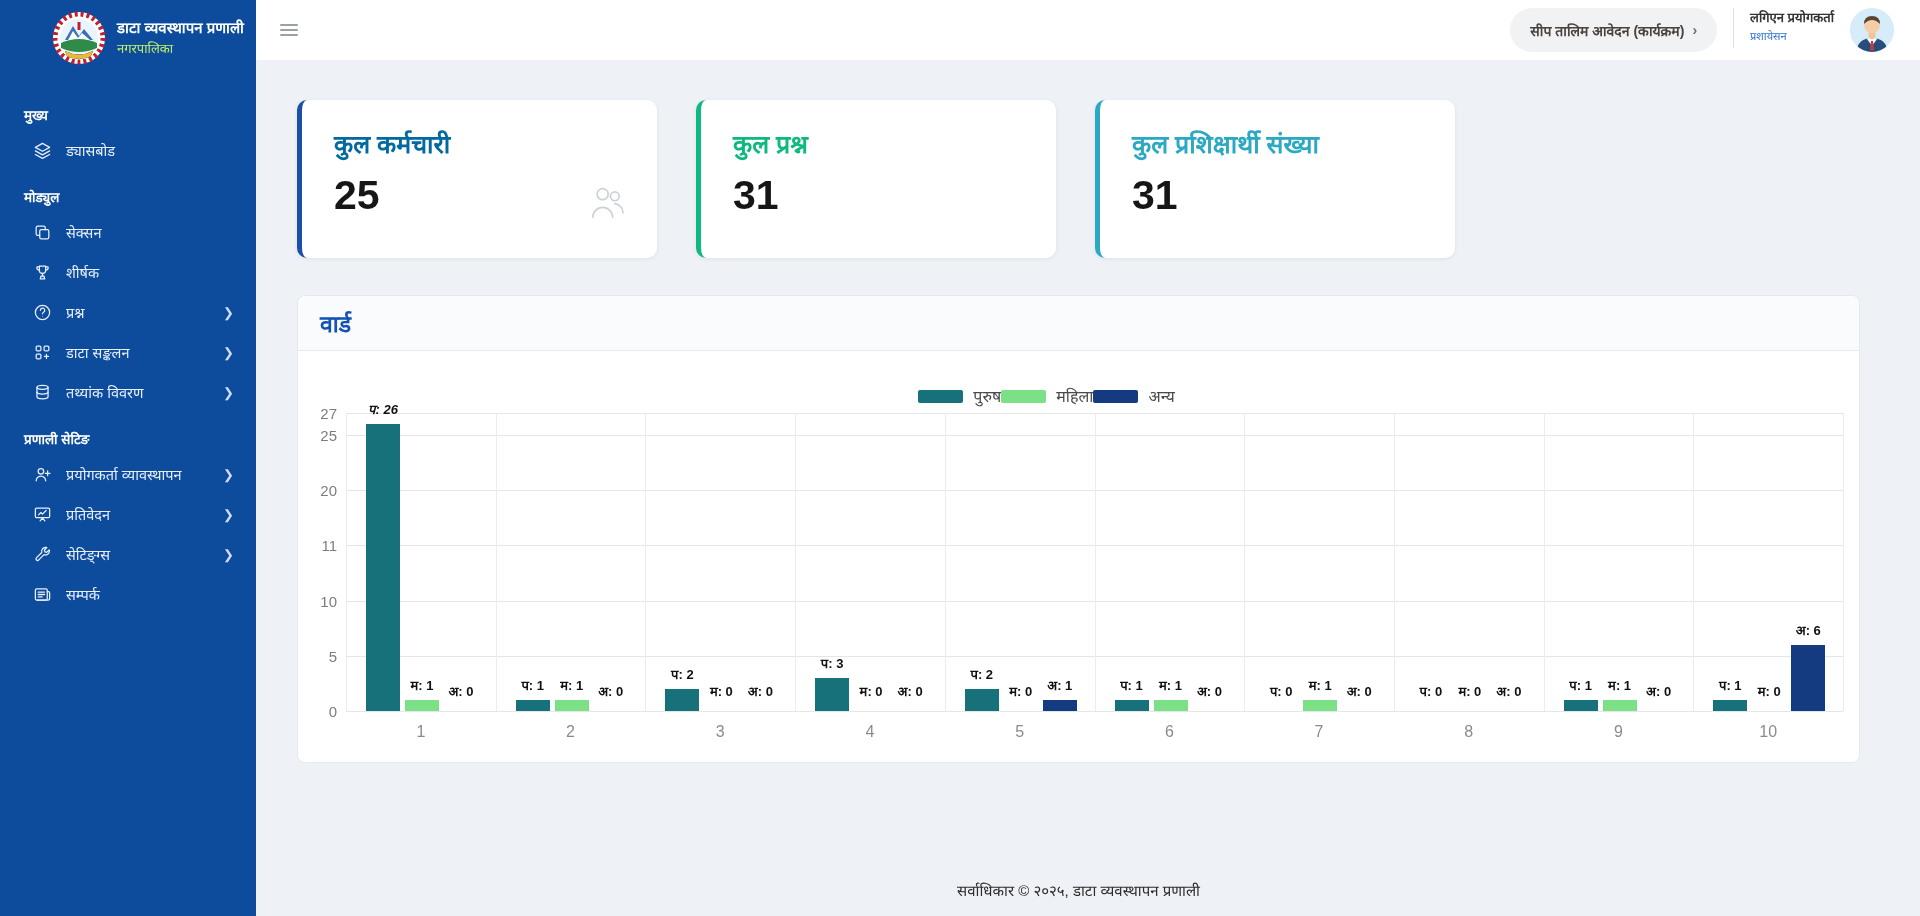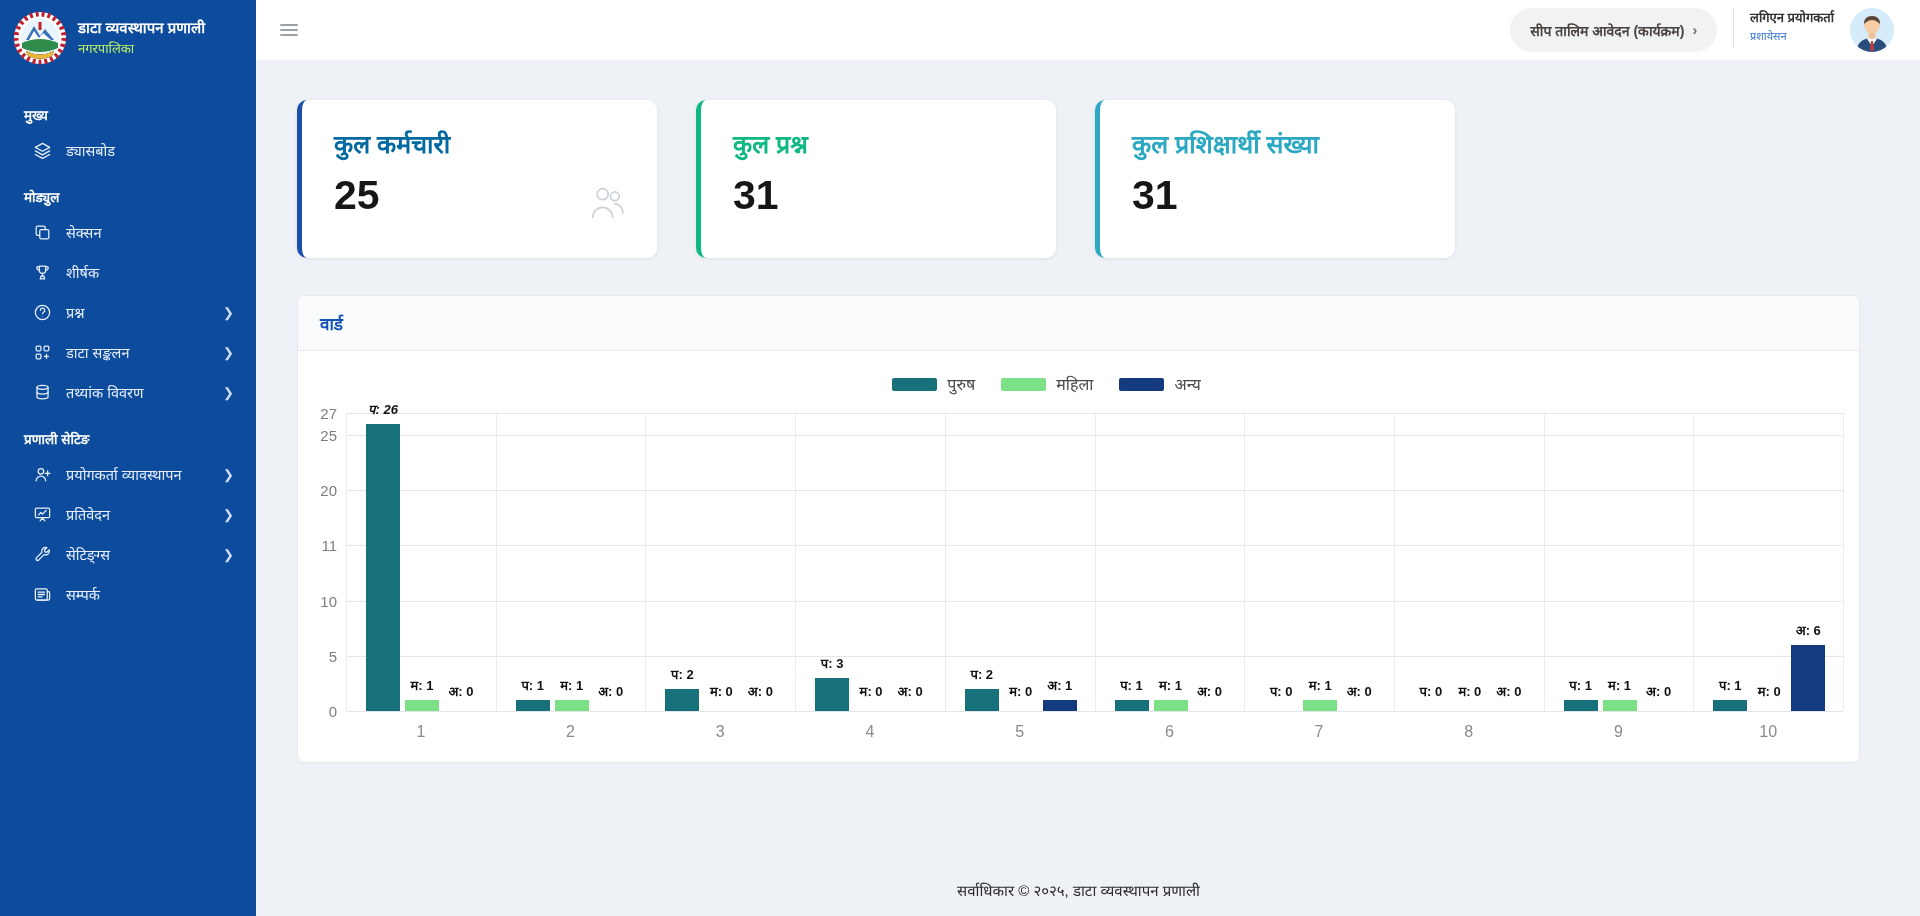--- a/index.html
+++ b/index.html
@@ -2,21 +2,21 @@
 <html><head>
 <meta charset="utf-8">
 <style>
   * { margin:0; padding:0; box-sizing:border-box; }
   html,body { width:1920px; height:916px; overflow:hidden;
     font-family:"Liberation Sans", sans-serif; background:#eef1f6; }
   .app { display:flex; width:100%; height:100%; }
 
   
   .sidebar { width:256px; min-width:256px; height:100%; background:#0d4c9d; color:#eaf0fb; }
-  .brand { display:flex; align-items:center; gap:10px; padding:10px 12px 14px 12px; }
+  .brand { display:flex; align-items:center; gap:10px; padding:10px 12px 14px 12px;justify-content:flex-end; }
   .brand-text .brand-title { font-size:15px; font-weight:bold; color:#ffffff; line-height:1.25; }
   .brand-text .brand-sub { font-size:13px; color:#bef264; margin-top:2px; }
   .nav { padding:8px 0 0 0; }
   .nav-section-header { font-size:13.5px; font-weight:bold; color:#ffffff; padding:18px 24px 6px 24px; }
   .nav-item { display:flex; align-items:center; gap:14px; padding:10px 22px 10px 32px; cursor:pointer; font-size:14.5px; color:#e9effb; }
   .nav-item .nicon { width:20px; height:20px; display:flex; align-items:center; justify-content:center; flex:none; }
   .nav-item .nicon svg { width:19px; height:19px; stroke:#e9effb; fill:none; stroke-width:1.6; stroke-linecap:round; stroke-linejoin:round; }
   .nav-item .nlabel { flex:1; }
   .nav-item .nchev { font-size:13px; color:#cfdcf2; }
 
@@ -38,24 +38,24 @@
   .main { flex:1; padding:39px 60px 0 41px; overflow:hidden; }
   .stats-row { display:flex; gap:39px; }
   .stat-card { width:360px; height:158px; background:#ffffff; border-radius:10px; box-shadow:0 1px 4px rgba(20,40,80,.07); border-left:5px solid #1b4fa8; padding:26px 26px 0 32px; position:relative; }
   .stat-title { font-size:25px; font-weight:bold; }
   .stat-value { font-size:41px; font-weight:bold; color:#161616; margin-top:12px; }
   .stat-icon { position:absolute; right:30px; bottom:30px; }
   .stat-icon svg { width:42px; height:42px; stroke:#ccd1d9; fill:none; stroke-width:1.5; stroke-linecap:round; }
 
   .chart-card { margin-top:37px; width:1563px; background:#ffffff; border:1px solid #e5e8ee; border-radius:8px; overflow:hidden; }
   .chart-card-header { height:55px; background:#fafbfc; border-bottom:1px solid #e8eaee; display:flex; align-items:center; padding-left:22px; }
-  .chart-card-title { color:#1353b8; font-size:17px; font-weight:bold; }
+  .chart-card-title { color:#1353b8; font-size:23px; font-weight:bold; }
   .chart-body { position:relative; height:411px; background:#ffffff; }
 
-  .legend { position:absolute; top:22px; left:0; right:64px; display:flex; justify-content:center; gap:26px; }
+  .legend { position:absolute; top:34px; left:0; right:64px; display:flex; justify-content:center; }
   .legend-item { display:flex; align-items:center; gap:10px; }
   .legend-swatch { width:45px; height:13px; border-radius:2px; }
   .legend-label { font-size:16px; color:#4a4a4a; }
 
   .plot { position:absolute; left:48px; top:62px; width:1497px; height:298px; }
   .hline { position:absolute; left:0; right:0; height:1px; background:#e4e6e8; }
   .vline { position:absolute; top:0; bottom:0; width:1px; background:#ececee; }
   .ytick { position:absolute; right:calc(100% + 9px); transform:translateY(-50%); font-size:15px; color:#7d7d7d; }
   .bar { position:absolute; bottom:0; width:34px; }
   .blabel { position:absolute; width:64px; text-align:center; font-size:13px; font-weight:bold; color:#111111; white-space:nowrap; }

